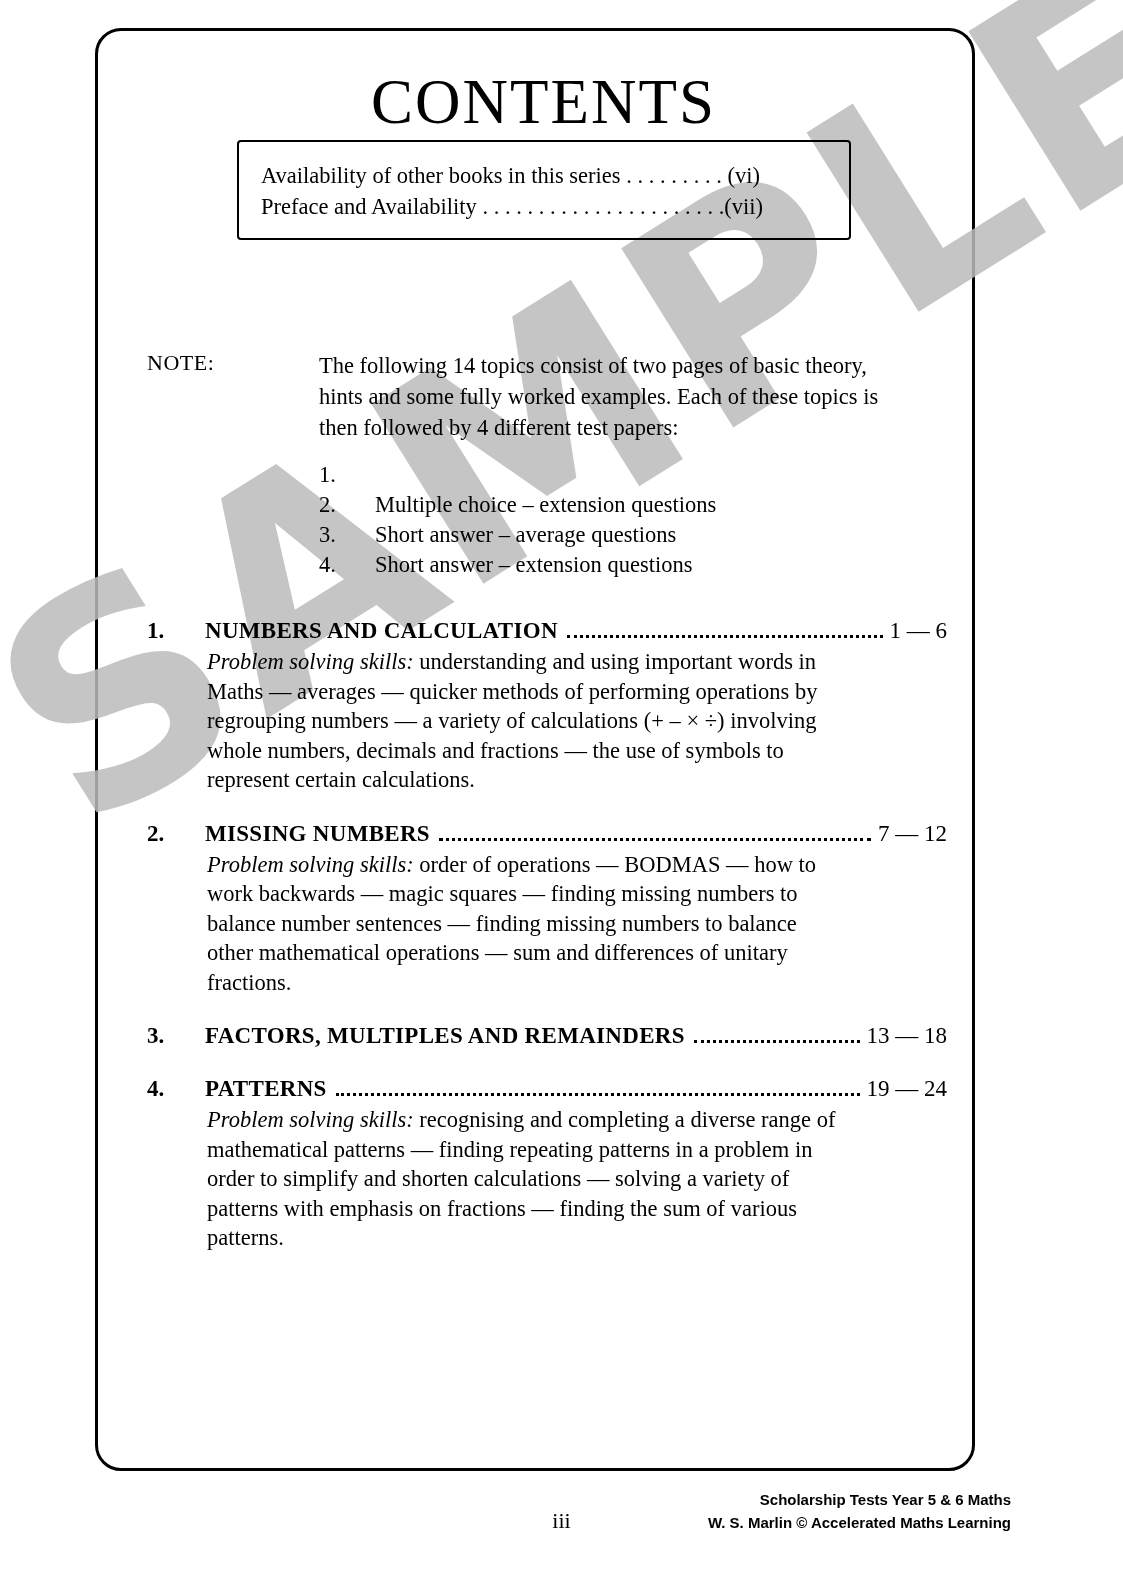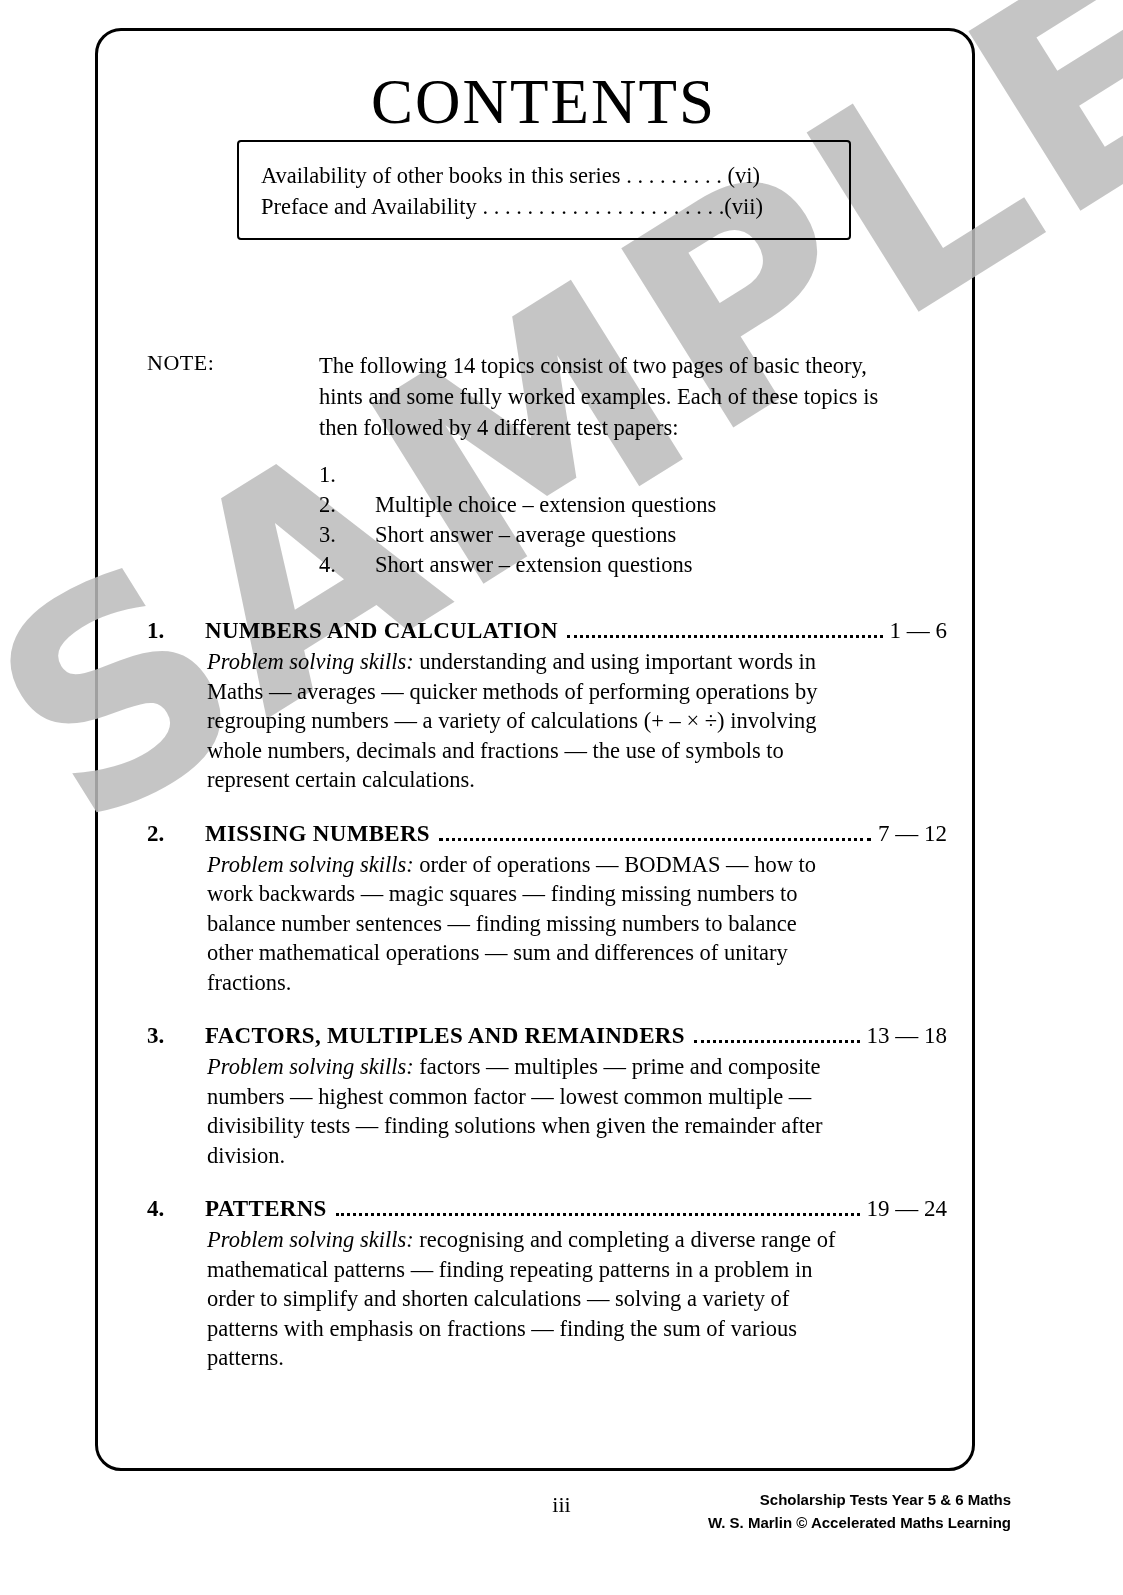--- a/index.html
+++ b/index.html
@@ -180,21 +180,21 @@
   .footer {
     position: absolute;
     left: 0;
     top: 1488px;
     width: 1123px;
     z-index: 10;
   }
   .page-no {
     position: absolute;
     left: 0;
-    top: 4px;
+    top: 20px;
     width: 1123px;
     text-align: center;
     font-size: 22px;
   }
   .footer-right {
     position: absolute;
     right: 112px;
     top: 0;
     text-align: right;
     font-family: "Liberation Sans", sans-serif;
@@ -273,23 +273,20 @@
       </div>
     </div>
 
     <div class="topic">
       <div class="topic-head">
         <span class="topic-num">3.</span>
         <span class="topic-name">FACTORS, MULTIPLES AND REMAINDERS</span>
         <span class="topic-dots"></span>
         <span class="topic-pages">13 — 18</span>
       </div>
-      <div class="topic-body">
-        <span class="skills-label">Problem solving skills:</span><span>  factors — multiples — prime and composite numbers — highest common factor — lowest common multiple — divisibility tests — finding solutions when given the remainder after division.</span>
-      </div>
     </div>
 
     <div class="topic">
       <div class="topic-head">
         <span class="topic-num">4.</span>
         <span class="topic-name">PATTERNS</span>
         <span class="topic-dots"></span>
         <span class="topic-pages">19 — 24</span>
       </div>
       <div class="topic-body">

